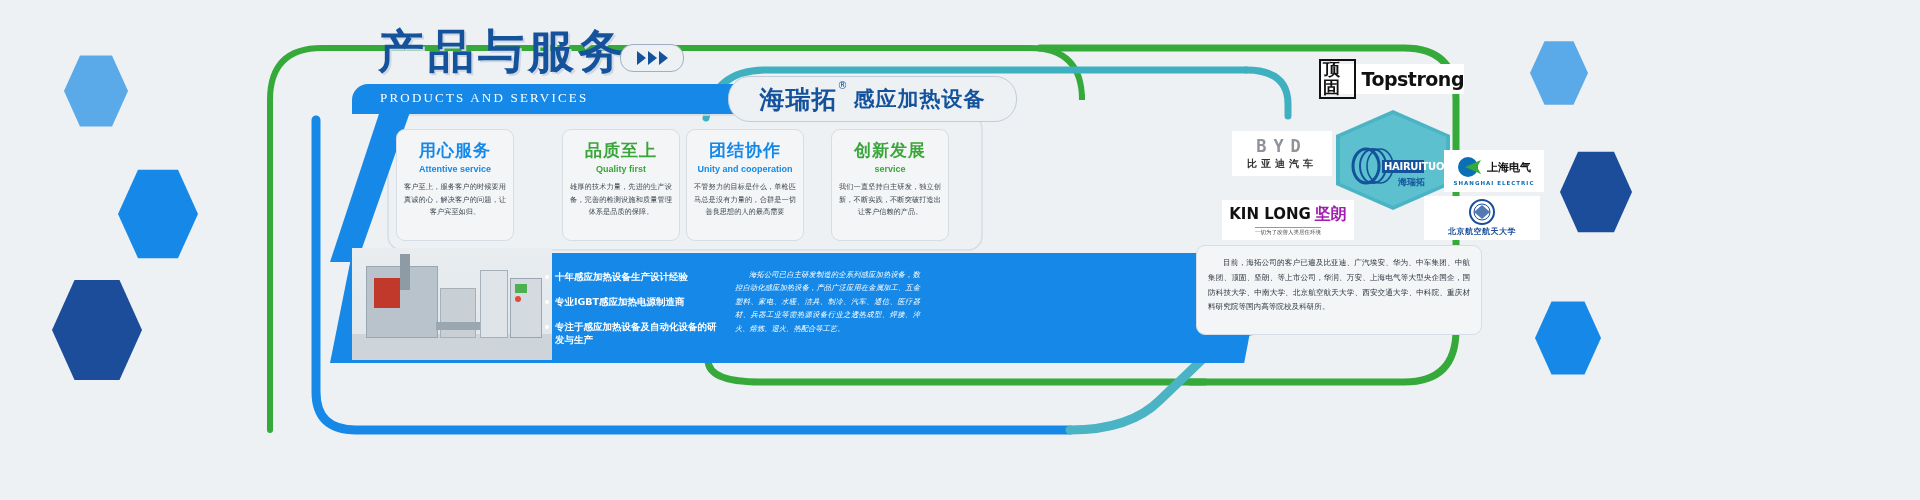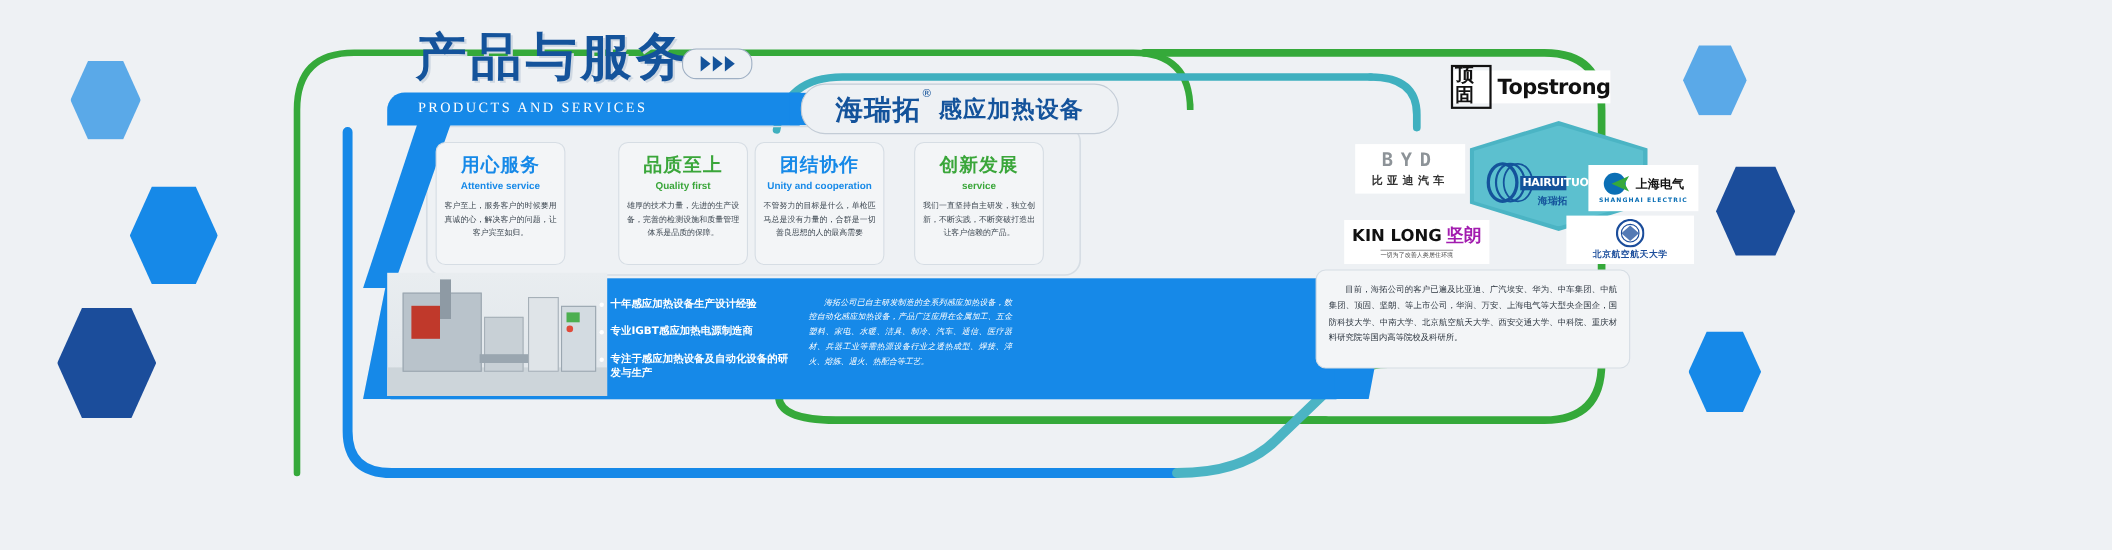--- a/index.html
+++ b/index.html
@@ -130,21 +130,21 @@
 
   
   .logo-box{
     position:absolute;background:#ffffff;
     display:flex;align-items:center;justify-content:center;
     box-sizing:border-box;
   }
   .logo-txt{font-family:"DejaVu Sans","Liberation Sans",sans-serif;font-weight:bold;}
 
   #hex-logo{
-    position:absolute;left:1336px;top:110px;width:114px;height:100px;padding-left:48px;
+    position:absolute;left:1336px;top:110px;width:114px;height:100px;
   }
   #hex-logo .hexbg{
     position:absolute;inset:0;background:#4bb4c4;
     -webkit-clip-path:polygon(50% 0,100% 25%,100% 75%,50% 100%,0 75%,0 25%);
     clip-path:polygon(50% 0,100% 25%,100% 75%,50% 100%,0 75%,0 25%);
   }
   #hex-logo .hexin{
     position:absolute;inset:4px;background:#5cc0cf;
     -webkit-clip-path:polygon(50% 0,100% 25%,100% 75%,50% 100%,0 75%,0 25%);
     clip-path:polygon(50% 0,100% 25%,100% 75%,50% 100%,0 75%,0 25%);

